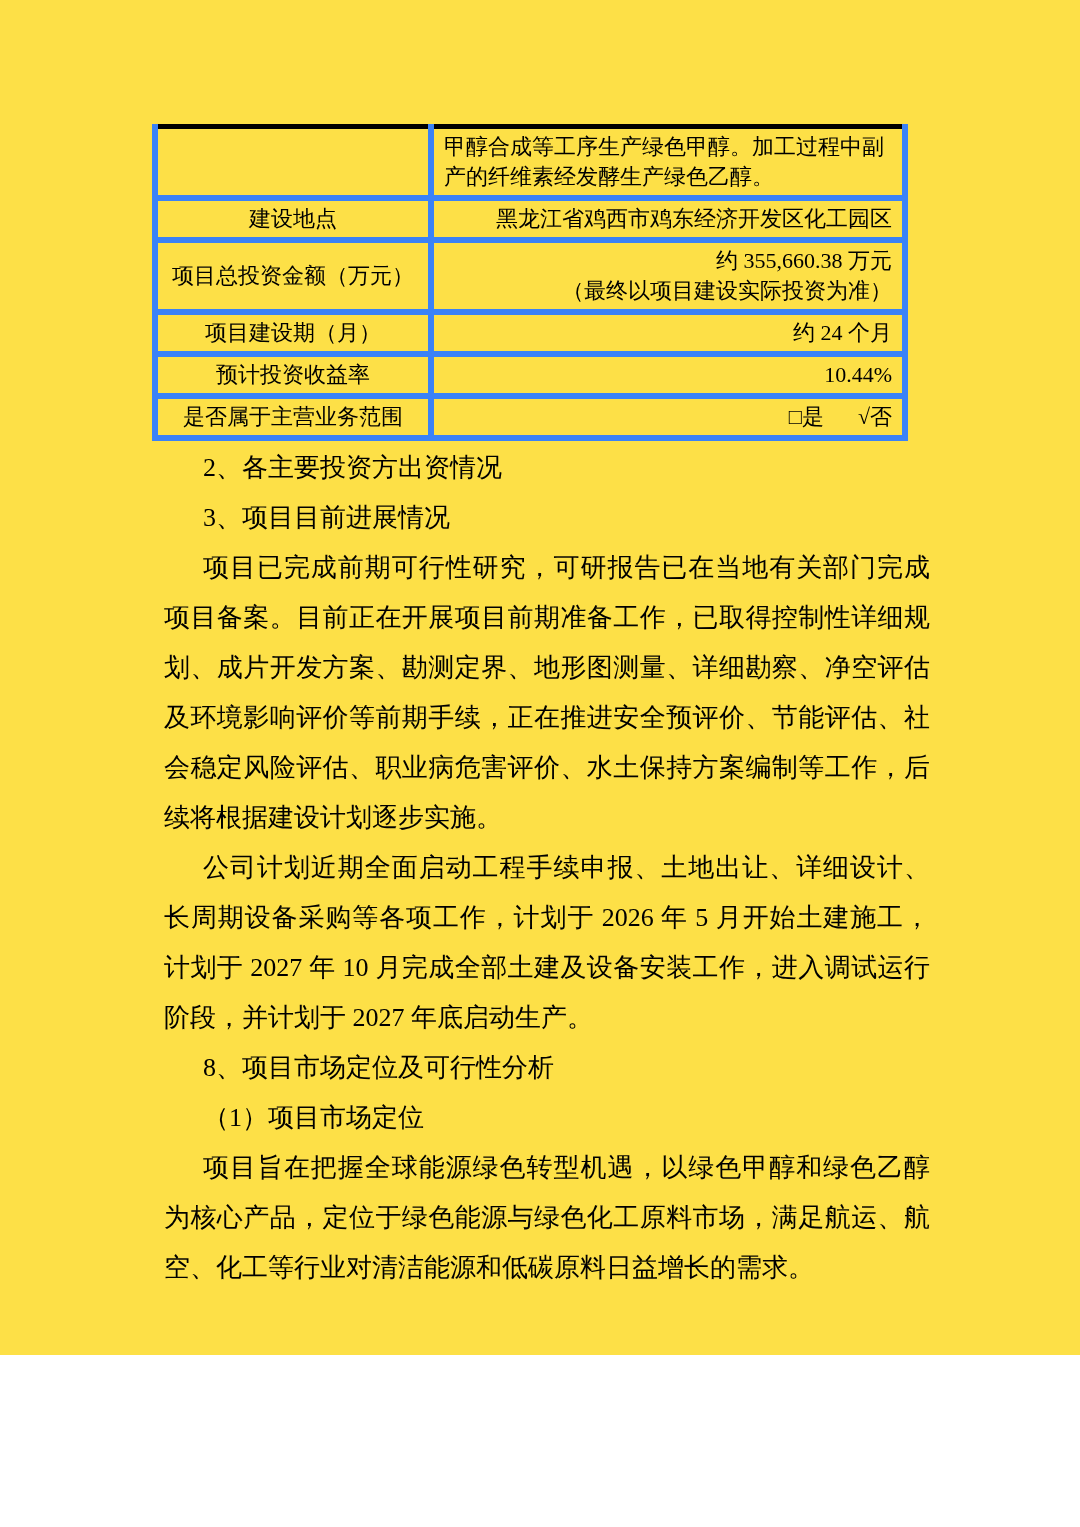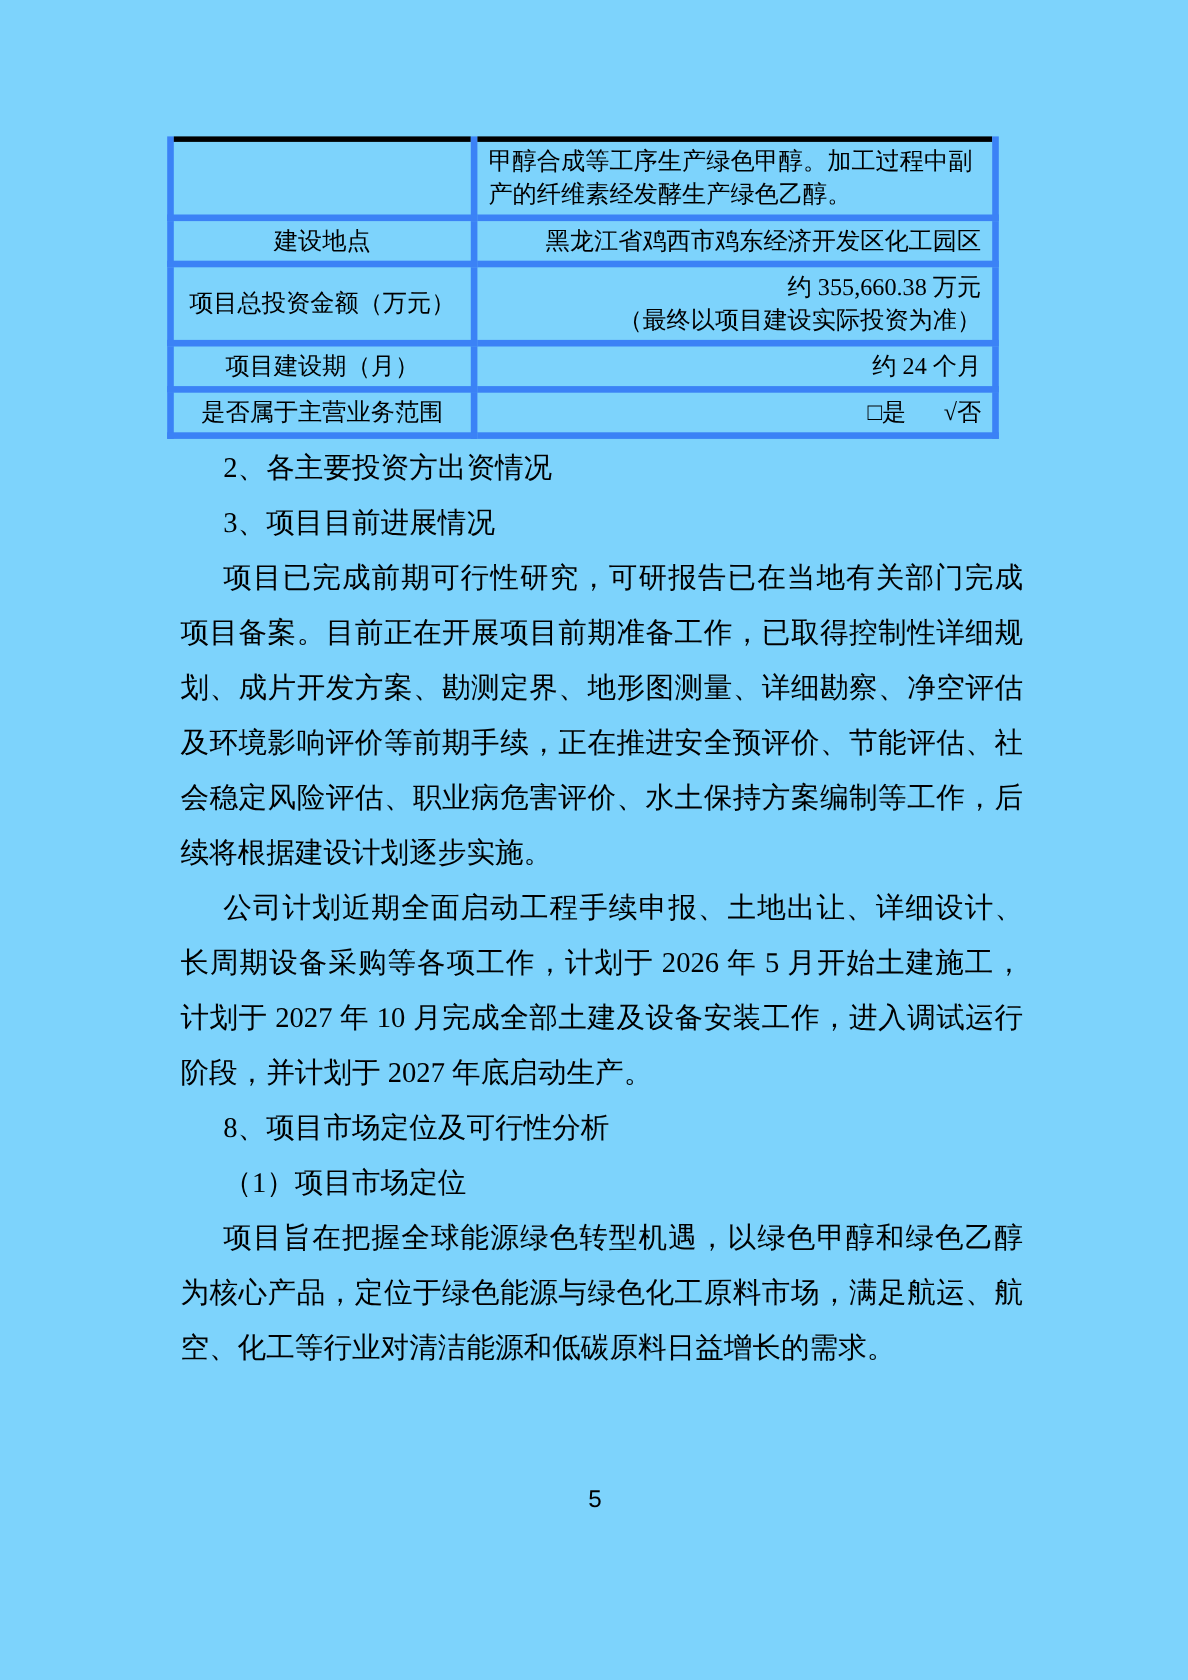--- a/index.html
+++ b/index.html
@@ -5,22 +5,22 @@
   html, body {
     margin: 0;
     padding: 0;
     background: #ffffff;
     color: #000000;
     font-family: "Liberation Serif", "DejaVu Serif", serif;
   }
   .page {
     position: relative;
     width: 1080px;
-    height: 1527px;
-    background: #7dd3fc;
+    height: 1355px;
+    background: #fde047;
     overflow: hidden;
     text-decoration: underline;
   }
   .content {
     position: absolute;
     left: 152px;
     top: 124px;
     width: 778px;
   }
   
@@ -98,20 +98,24 @@
       <tr>
         <td class="label-cell">项目总投资金额（万元）</td>
         <td class="value-cell">约 355,660.38 万元
 （最终以项目建设实际投资为准）</td>
       </tr>
       <tr>
         <td class="label-cell">项目建设期（月）</td>
         <td class="value-cell">约 24 个月</td>
       </tr>
       <tr>
+        <td class="label-cell">预计投资收益率</td>
+        <td class="value-cell">10.44%</td>
+      </tr>
+      <tr>
         <td class="label-cell">是否属于主营业务范围</td>
         <td class="value-cell"><span>□是</span><span class="cb-gap"></span><span>√否</span></td>
       </tr>
     </tbody>
       </table>
 
     <div class="body-text">
       <p>2、各主要投资方出资情况</p>
       <p>3、项目目前进展情况</p>
       <p>项目已完成前期可行性研究，可研报告已在当地有关部门完成项目备案。目前正在开展项目前期准备工作，已取得控制性详细规划、成片开发方案、勘测定界、地形图测量、详细勘察、净空评估及环境影响评价等前期手续，正在推进安全预评价、节能评估、社会稳定风险评估、职业病危害评价、水土保持方案编制等工作，后续将根据建设计划逐步实施。</p>

